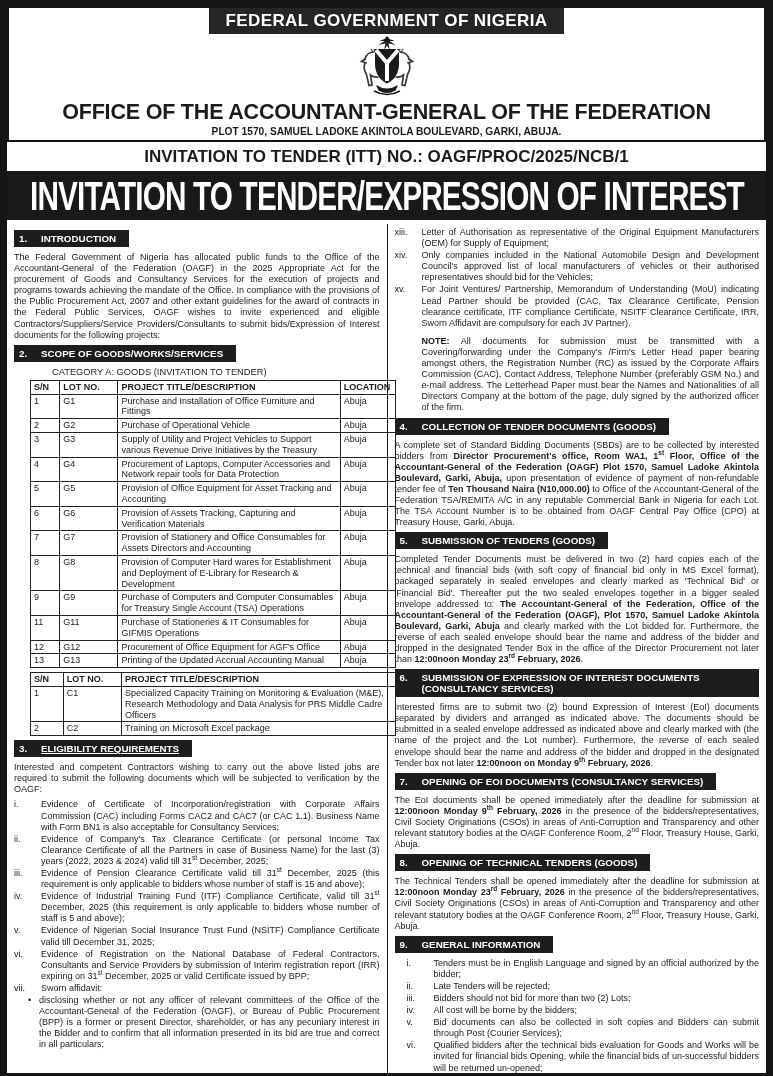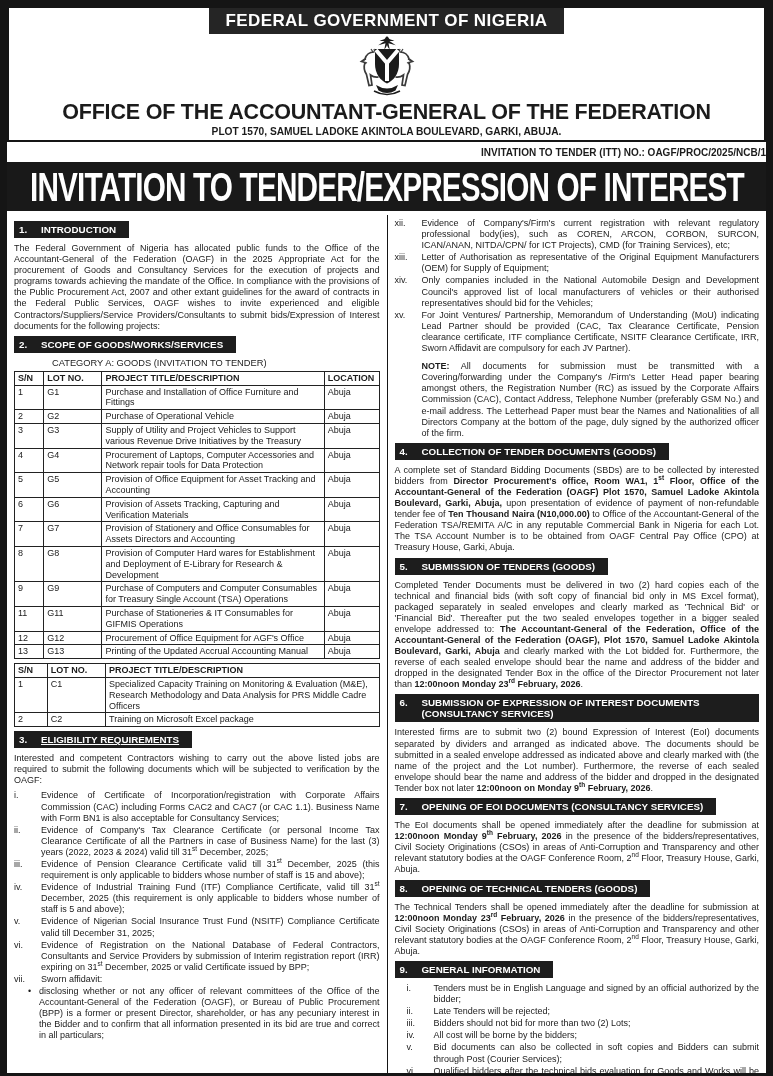--- a/index.html
+++ b/index.html
@@ -6,39 +6,39 @@
   .page{position:relative;width:773px;height:1076px;margin:0 auto;background:#fff;
         box-sizing:border-box;border:7px solid #151515;border-bottom-width:3px;
         overflow:hidden;font-family:"Liberation Sans",sans-serif;color:#1b1b1b;}
   
   .header-box{border:2.5px solid #151515;border-top-width:1.5px;text-align:center;padding-bottom:3px;}
   .gov-bar{display:inline-block;background:#252525;color:#fff;font-weight:bold;
            font-size:17px;letter-spacing:.4px;padding:3px 16px;margin-top:0;}
   .coat{margin:1px auto 0;line-height:0;}
   .office-title{font-weight:bold;font-size:21.5px;letter-spacing:-.2px;margin-top:1px;}
   .office-address{font-weight:bold;font-size:10.2px;margin-top:1px;}
-  .itt-bar{text-align:right;font-weight:bold;font-size:10px;padding:5px 0 4px;}
+  .itt-bar{text-align:center;font-weight:bold;font-size:17px;padding:5px 0 4px;}
   .banner{background:#191919;height:49px;display:flex;align-items:center;justify-content:center;overflow:hidden;}
   .banner-text{color:#fff;font-weight:bold;font-size:35px;white-space:nowrap;
                letter-spacing:-1px;transform:scale(.85,1.16);}
   
   .content{display:flex;align-items:stretch;padding:4px 4px 0 4px;box-sizing:border-box;}
   .col{width:50%;box-sizing:border-box;font-size:9px;line-height:11.1px;}
   .col-left{padding:2px 7px 0 3px;}
   .col-right{border-left:1.5px solid #151515;padding:2px 3px 0 7px;}
   
   .sec-head{display:flex;width:-moz-fit-content;width:fit-content;max-width:100%;box-sizing:border-box;
             background:#1d1d1d;color:#fff;font-weight:bold;font-size:9.8px;line-height:11px;
             padding:3px 13px 3px 5px;margin:4px 0 5px;}
   .sec-head .num{flex:0 0 22px;}
   .sec-head.u .title{text-decoration:underline;}
   .para{text-align:justify;margin:2px 0 4px;}
   .subhead{font-weight:normal;font-size:9.3px;margin:5px 0 2px;}
   .subhead.indent{margin-left:38px;}
-  table{border-collapse:collapse;width:100%;font-size:9px;line-height:10.8px;margin:2px 0 4px;table-layout:fixed;}
+  table{border-collapse:collapse;width:100%;font-size:9px;line-height:10.8px;margin:2px 16px 4px;table-layout:fixed;}
   th,td{border:1px solid #222;padding:1px 3px;vertical-align:top;text-align:left;}
   th{font-weight:bold;}
   .rlist{margin:1px 0 3px;}
   .ritem{display:flex;margin:1px 0;}
   .rmark{flex:0 0 27px;}
   .rlist.ind .ritem{margin-left:12px;}
   .rtext{flex:1;text-align:justify;}
   .bitem{display:flex;margin:1px 0 1px 14px;}
   .bmark{flex:0 0 11px;}
   .note{margin:7px 0 3px 27px;text-align:justify;}
@@ -247,24 +247,20 @@
           </div>
           <div class="bitem">
             <span class="bmark">•</span>
             <span class="rtext">disclosing whether or not any officer of relevant committees of the Office of the Accountant-General of the Federation (OAGF), or Bureau of Public Procurement (BPP) is a former or present Director, shareholder, or has any pecuniary interest in the Bidder and to confirm that all information presented in its bid are true and correct in all particulars;</span>
           </div>
         </div>
       </div>
     <div class="col col-right" id="col-right">
         <div class="rlist">
           <div class="ritem">
-            <span class="rmark">xii.</span>
-            <span class="rtext">Evidence of Company's/Firm's current registration with relevant regulatory professional body(ies), such as COREN, ARCON, CORBON, SURCON, ICAN/ANAN, NITDA/CPN/ for ICT Projects), CMD (for Training Services), etc;</span>
-          </div>
-          <div class="ritem">
             <span class="rmark">xiii.</span>
             <span class="rtext">Letter of Authorisation as representative of the Original Equipment Manufacturers (OEM) for Supply of Equipment;</span>
           </div>
           <div class="ritem">
             <span class="rmark">xiv.</span>
             <span class="rtext">Only companies included in the National Automobile Design and Development Council's approved list of local manufacturers of vehicles or their authorised representatives should bid for the Vehicles;</span>
           </div>
           <div class="ritem">
             <span class="rmark">xv.</span>
             <span class="rtext">For Joint Ventures/ Partnership, Memorandum of Understanding (MoU) indicating Lead Partner should be provided (CAC, Tax Clearance Certificate, Pension clearance certificate, ITF compliance Certificate, NSITF Clearance Certificate, IRR, Sworn Affidavit are compulsory for each JV Partner).</span>

